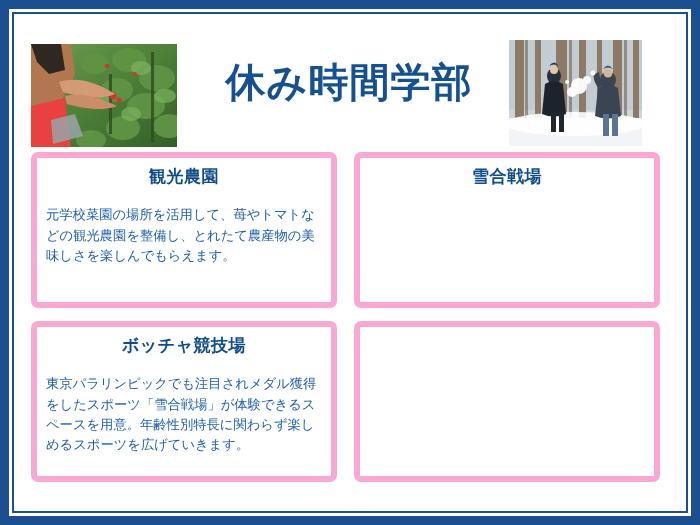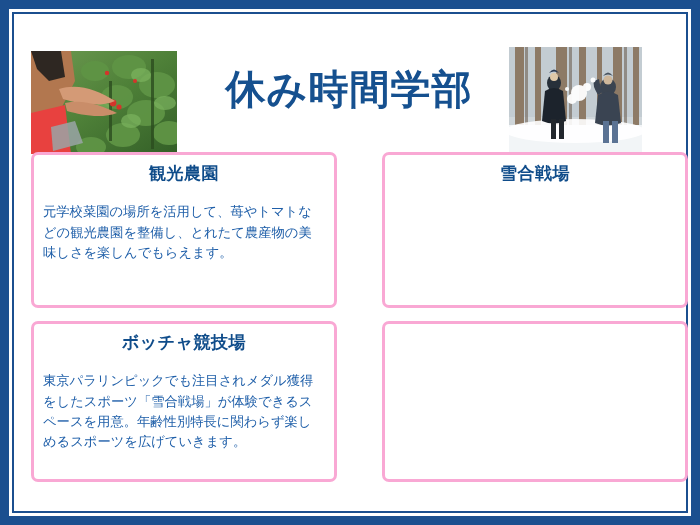--- a/index.html
+++ b/index.html
@@ -34,21 +34,21 @@
   .canvas {
     position: absolute;
     left: 14px; top: 14px;
     width: 672px; height: 497px;
     background: #ffffff;
   }
 
   
   .header {
     position: absolute;
-    left: 0; top: 15px;
+    left: 0; top: 8px;
     width: 549px; height: 130px;
   }
   .photo {
     position: absolute;
     overflow: hidden;
     background: #cfd8d0;
   }
   .photo-left {
     left: 17px; top: 22px;
     width: 146px; height: 103px;
@@ -75,29 +75,29 @@
   
   .cards {
     position: absolute;
     left: 0; top: 132px;
     width: 672px;
     height: 360px;
   }
   .card {
     position: absolute;
     box-sizing: border-box;
-    border: 3px solid #f9a8d4;
+    border: 6px solid #f9a8d4;
     border-radius: 7px;
     background: #ffffff;
     padding: 7px 9px 18px 9px;
   }
   .card-r1 { top: 6px;   height: 156px; }
   .card-r2 { top: 175px; height: 161px; }
   .card-c1 { left: 17px;  width: 306px; }
-  .card-c2 { left: 368px; width: 306px; }
+  .card-c2 { left: 340px; width: 306px; }
 
   .card-title {
     text-align: center;
     font-size: 17px;
     font-weight: bold;
     color: #0f4c8a;
     line-height: 1.2;
     letter-spacing: 0.5px;
     margin: 2px 0 0 0;
     white-space: nowrap;

